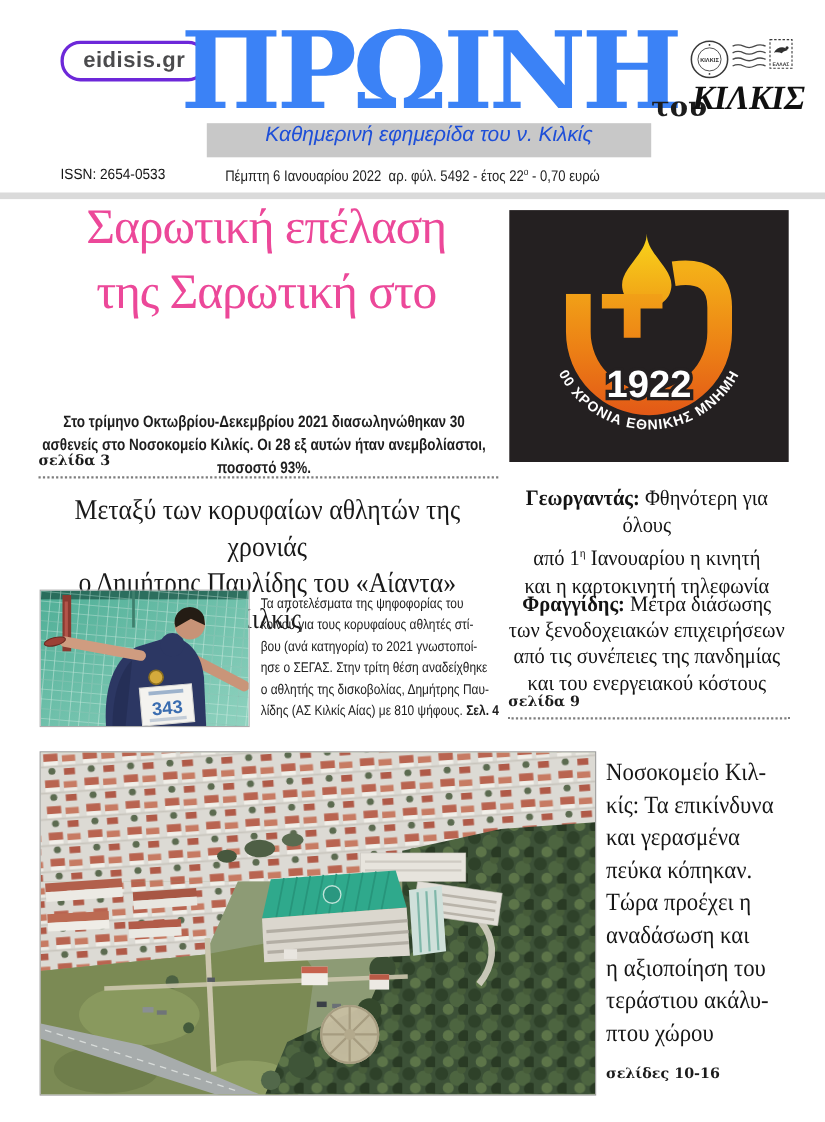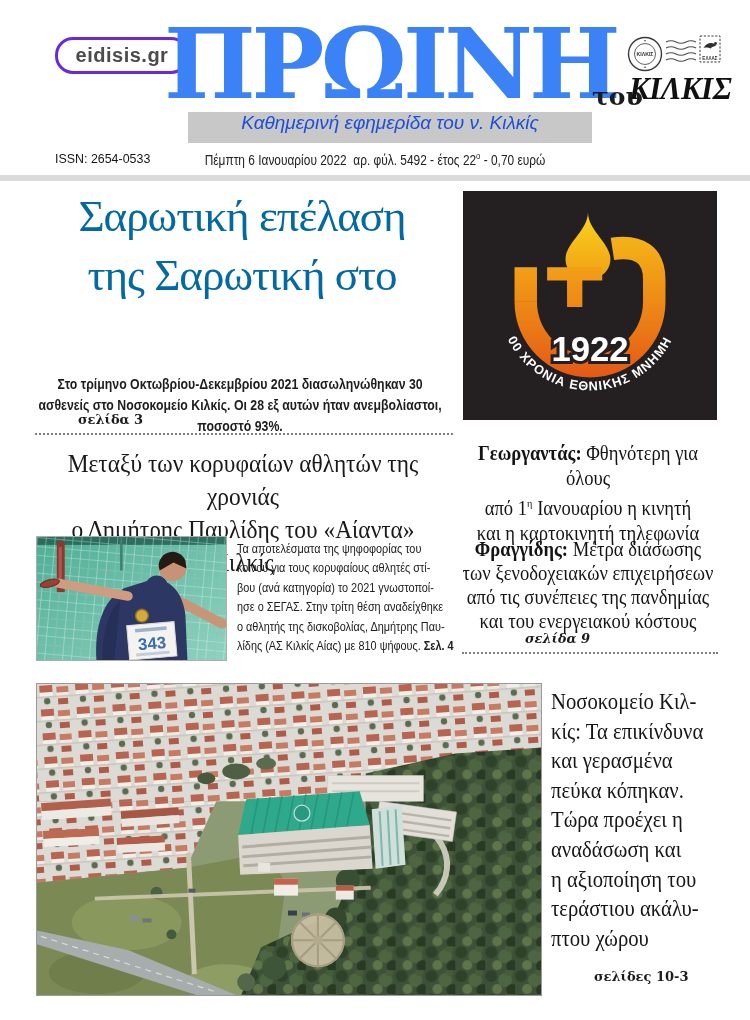--- a/index.html
+++ b/index.html
@@ -19,25 +19,25 @@
             font-size:31px;color:#101010;letter-spacing:-.5px;white-space:nowrap;}
   .tagline-bar{left:188px;top:112px;width:404px;height:31px;background:#c8c8c8;display:flex;
             align-items:flex-start;justify-content:center;font-style:italic;font-size:19px;color:#1d4ed8;}
   .issn{left:55px;top:151px;font-size:13.5px;color:#151515;transform:scaleX(.92);transform-origin:0 0;white-space:nowrap;}
   .dateline{left:105px;top:151px;width:540px;text-align:center;font-size:14px;color:#222;
             transform:scaleX(.85);transform-origin:50% 0;white-space:nowrap;}
   .dateline sup{font-size:9px;}
   .divider{left:0;top:175px;width:750px;height:6px;background:#dadada;}
 
   
-  .headline{left:28px;top:187px;width:428px;text-align:center;font-family:"Liberation Serif",serif;
-            font-size:45px;line-height:59px;color:#0369a1;letter-spacing:-1px;}
+  .headline{left:28px;top:177px;width:428px;text-align:center;font-family:"Liberation Serif",serif;
+            font-size:45px;line-height:59px;color:#ec4899;letter-spacing:-1px;}
   .summary{left:33px;top:373px;width:505px;font-weight:bold;font-size:15px;line-height:21px;
            text-align:center;color:#1d1d1d;transform:scaleX(.82);transform-origin:0 0;}
-  .pageref{font-family:"DejaVu Serif",serif;font-weight:bold;font-size:13px;color:#1b1b1b;white-space:nowrap;margin-left:43px;}
+  .pageref{font-family:"DejaVu Serif",serif;font-weight:bold;font-size:13px;color:#1b1b1b;white-space:nowrap;}
   .pageref3{left:35px;top:412px;}
   .dotted{border-top:2px dotted #7d7d7d;height:0;}
   .dotted3{left:35px;top:433px;width:418px;}
 
   
   .membox{left:463px;top:191px;width:254px;height:229px;background:#242021;display:flex;
           align-items:center;justify-content:center;}
 
   
   .sportshead{left:25px;top:447px;width:436px;text-align:center;font-family:"Liberation Serif",serif;
@@ -46,21 +46,21 @@
   .sportsbody{left:237px;top:539px;width:256px;font-size:12.8px;line-height:19.4px;color:#202020;
               transform:scaleX(.85);transform-origin:0 0;}
   .sportsbody div{white-space:nowrap;}
   .bold{font-weight:bold;}
 
   
   .brief{left:453px;top:441px;width:270px;text-align:center;font-family:"Liberation Serif",serif;
          font-size:20px;line-height:25px;color:#141414;transform:scaleX(.93);transform-origin:50% 0;}
   .brief2{top:537px;line-height:24px;}
   .brief sup{font-size:11px;}
-  .pageref9{left:482px;top:631px;font-style:italic;}
+  .pageref9{left:462px;top:631px;}
   .dotted9{left:462px;top:652px;width:256px;}
 
   
   .aerial{left:36px;top:683px;width:506px;height:313px;border:1px solid #9a9a9a;box-sizing:border-box;}
   .hospitaltext{left:551px;top:687px;width:188px;font-family:"Liberation Serif",serif;font-size:22.5px;
                 line-height:29.6px;color:#161616;transform:scaleX(.92);transform-origin:0 0;}
   .hospitaltext div{white-space:nowrap;}
   .pageref1011{left:551px;top:969px;}
 
   svg{display:block;}
@@ -316,15 +316,15 @@
     <div>Νοσοκομείο Κιλ-</div>
     <div>κίς: Τα επικίνδυνα</div>
     <div>και γερασμένα</div>
     <div>πεύκα κόπηκαν.</div>
     <div>Τώρα προέχει η</div>
     <div>αναδάσωση και</div>
     <div>η αξιοποίηση του</div>
     <div>τεράστιου ακάλυ-</div>
     <div>πτου χώρου</div>
   </div>
-  <div class="abs pageref pageref1011">σελίδες 10-3</div>
+  <div class="abs pageref pageref1011">σελίδες 10-16</div>
 
 </div>
 
 </body></html>

